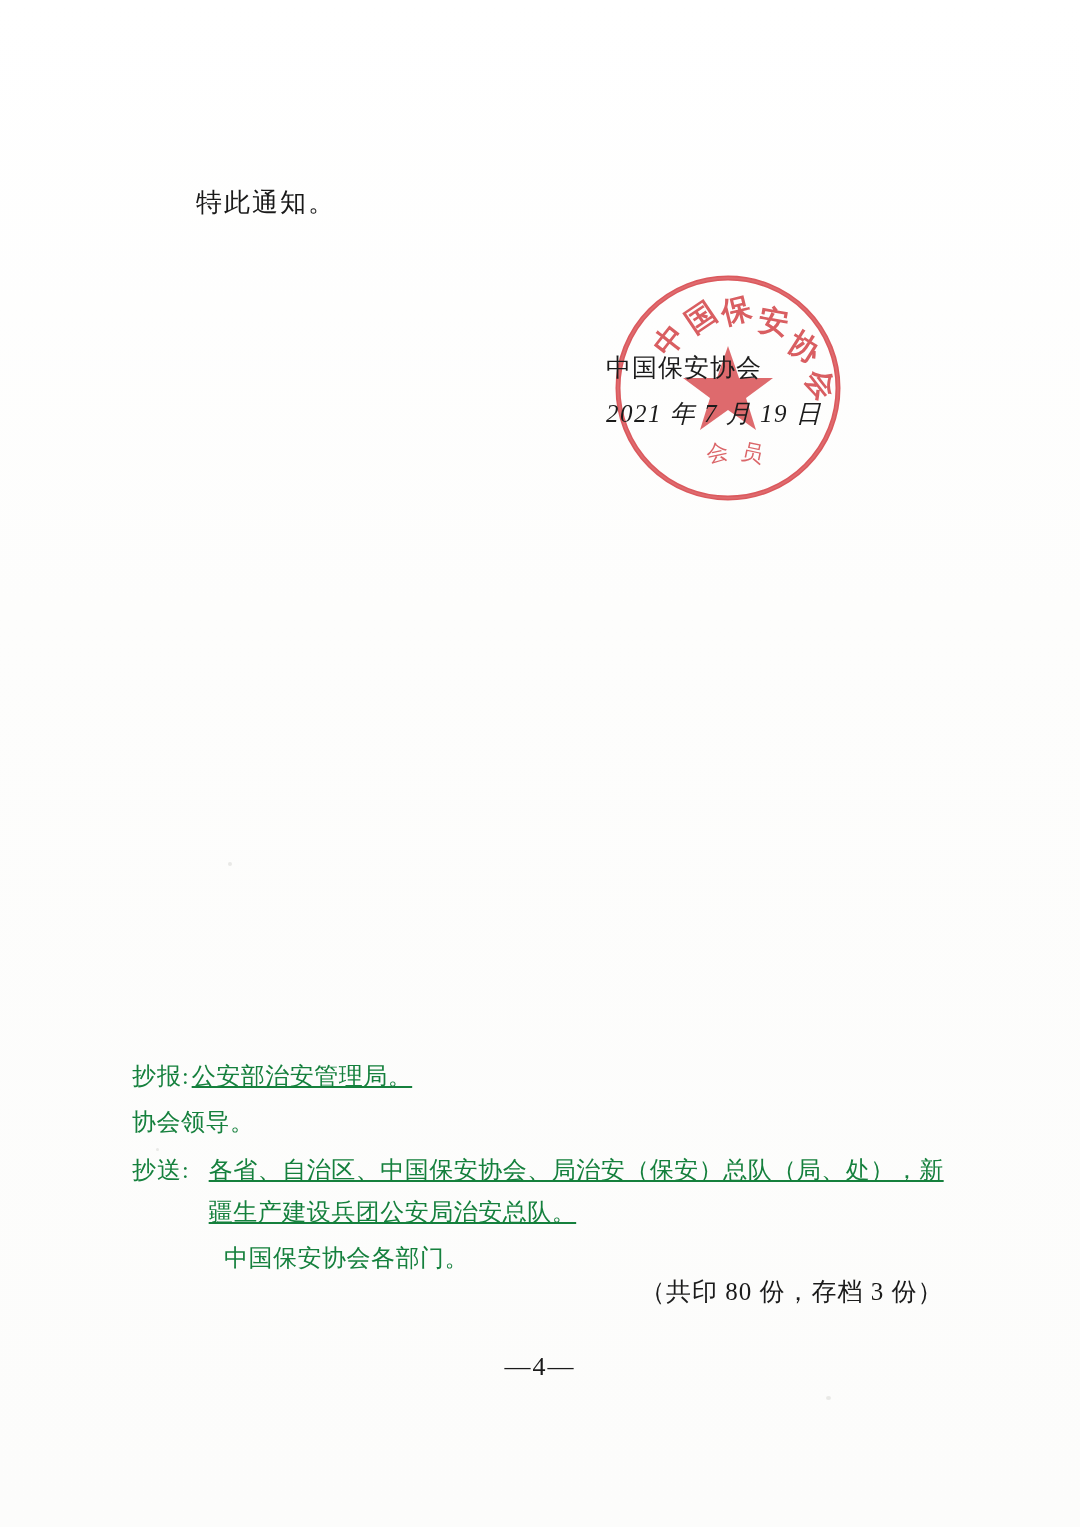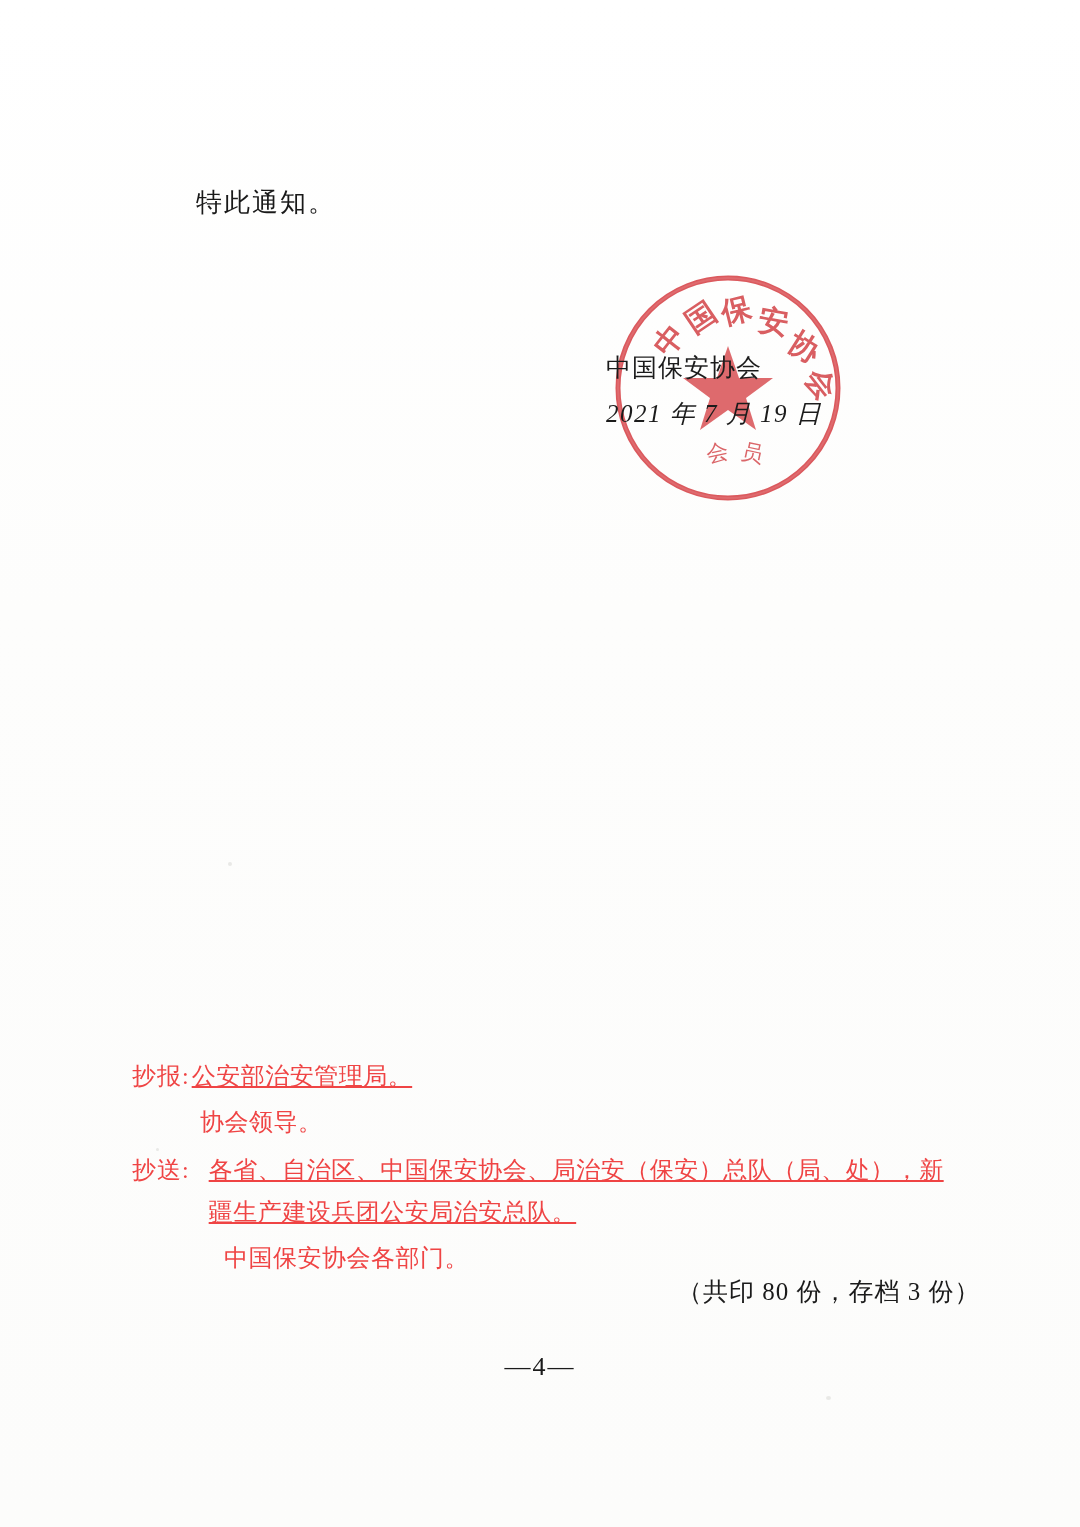--- a/index.html
+++ b/index.html
@@ -71,21 +71,21 @@
   .seal svg { display:block; width:100%; height:100%; }
 
   
   .dist {
     position: absolute;
     left: 132px;
     top: 1055px;
     width: 820px;
     font-size: 24px;
     line-height: 1.75;
-    color: #ef4444;
+    color: #15803d;
   }
   .dist-row {
     display: flex;
     align-items: flex-start;
     margin-bottom: 2px;
   }
   .dist-label {
     flex: 0 0 auto;
     white-space: nowrap;
     letter-spacing: 1px;
@@ -93,38 +93,36 @@
   .dist-body {
     flex: 1 1 auto;
     padding-left: 2px;
     text-decoration: underline;
   }
   .dist-body p {
     margin: 0 0 2px 0;
     letter-spacing: 0.5px;
   }
   .dist-sub {
-    margin-left: 68px;
     letter-spacing: 0.5px;
   }
   .dist-extra {
     margin-left: 92px;
     letter-spacing: 0.5px;
     margin-top: 2px;
   }
 
   .print-count {
     position: absolute;
     left: 640px;
     top: 1275px;
     font-size: 25px;
     letter-spacing: 1px;
     color: #1b1b1b;
     white-space: nowrap;
-    margin-left: 37px;
   }
 
   .page-number {
     position: absolute;
     left: 0;
     right: 0;
     top: 1352px;
     text-align: center;
     font-size: 26px;
     letter-spacing: 2px;

